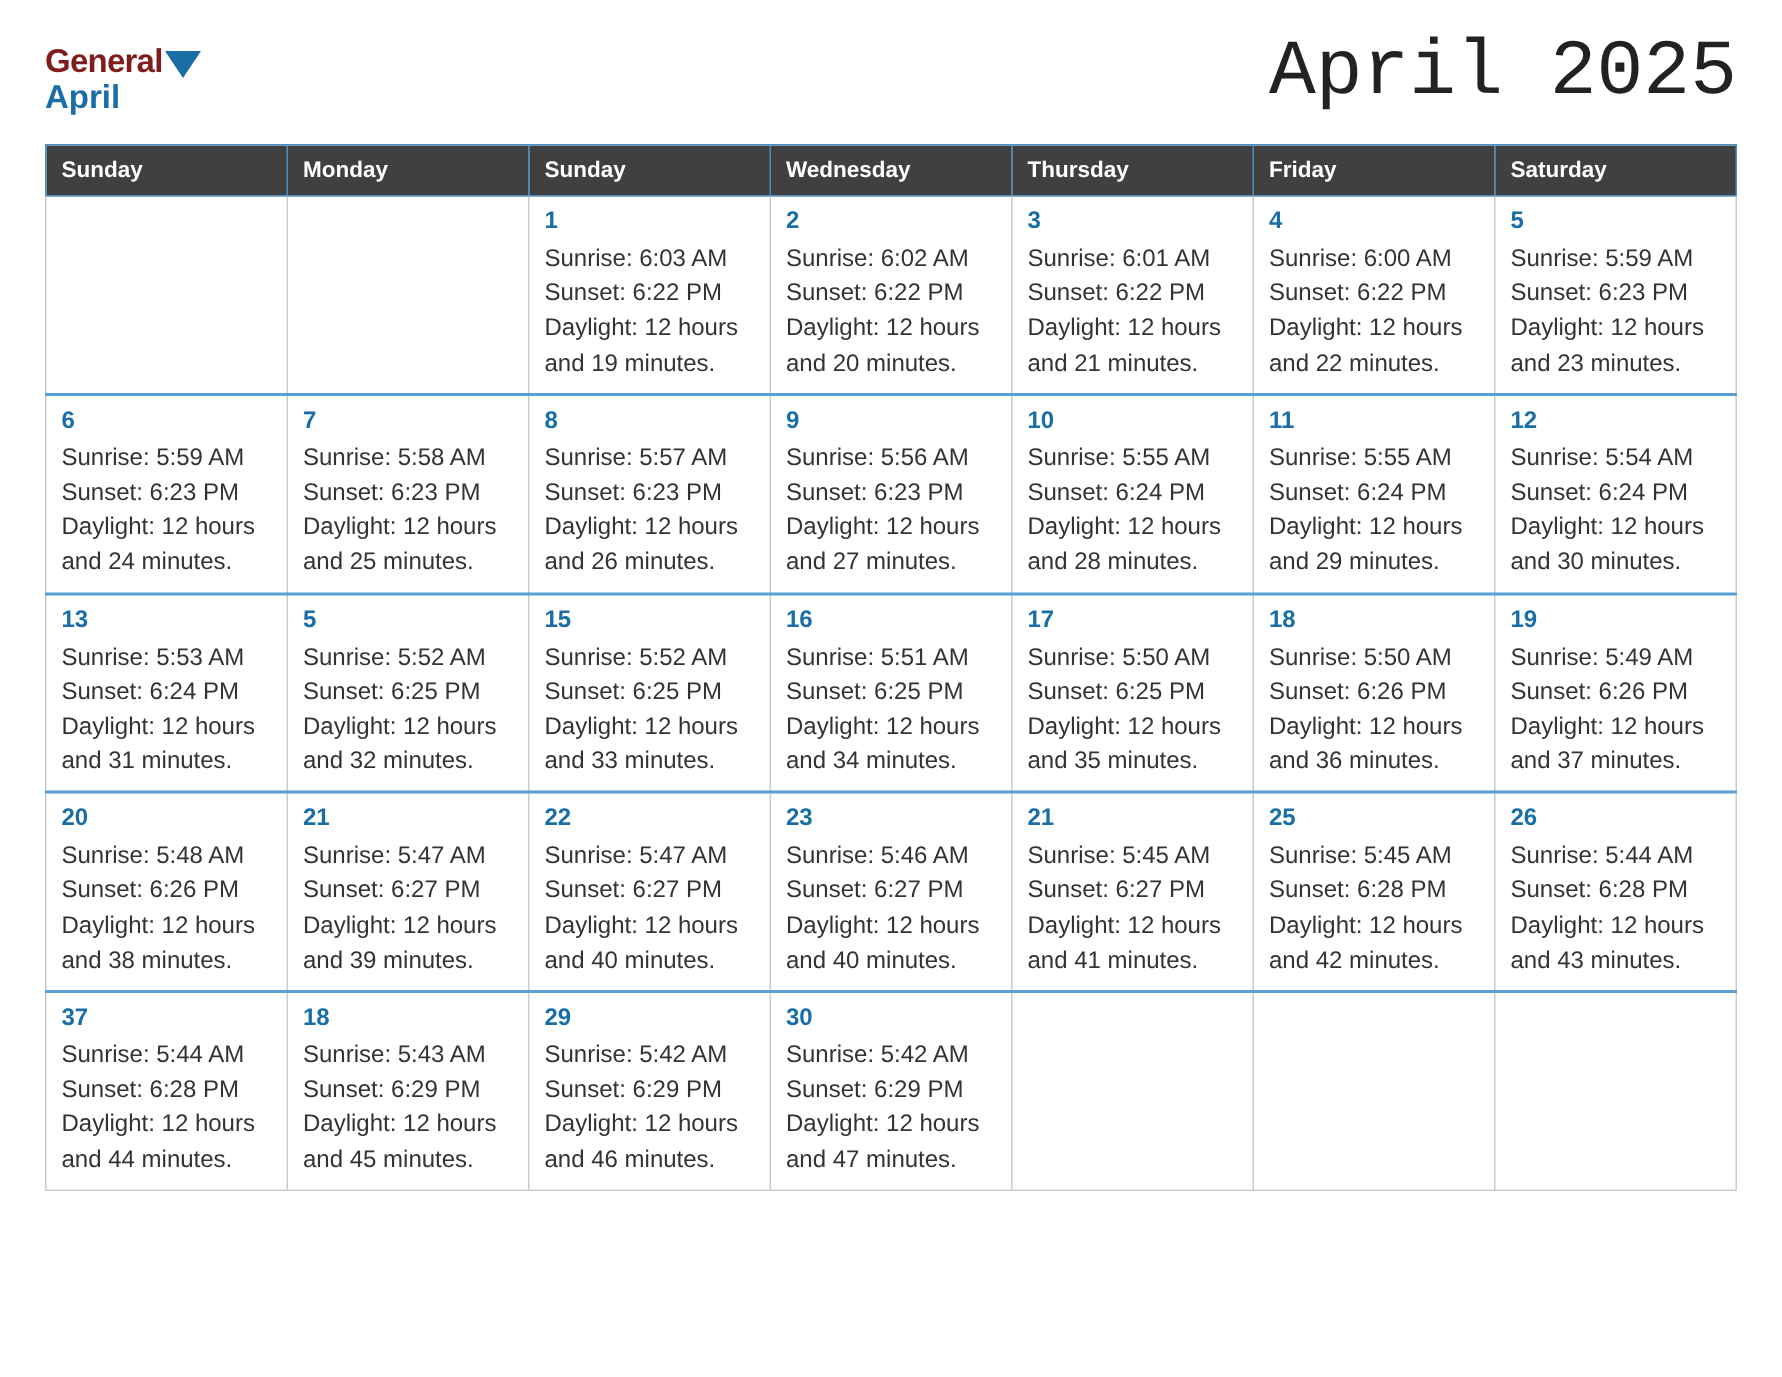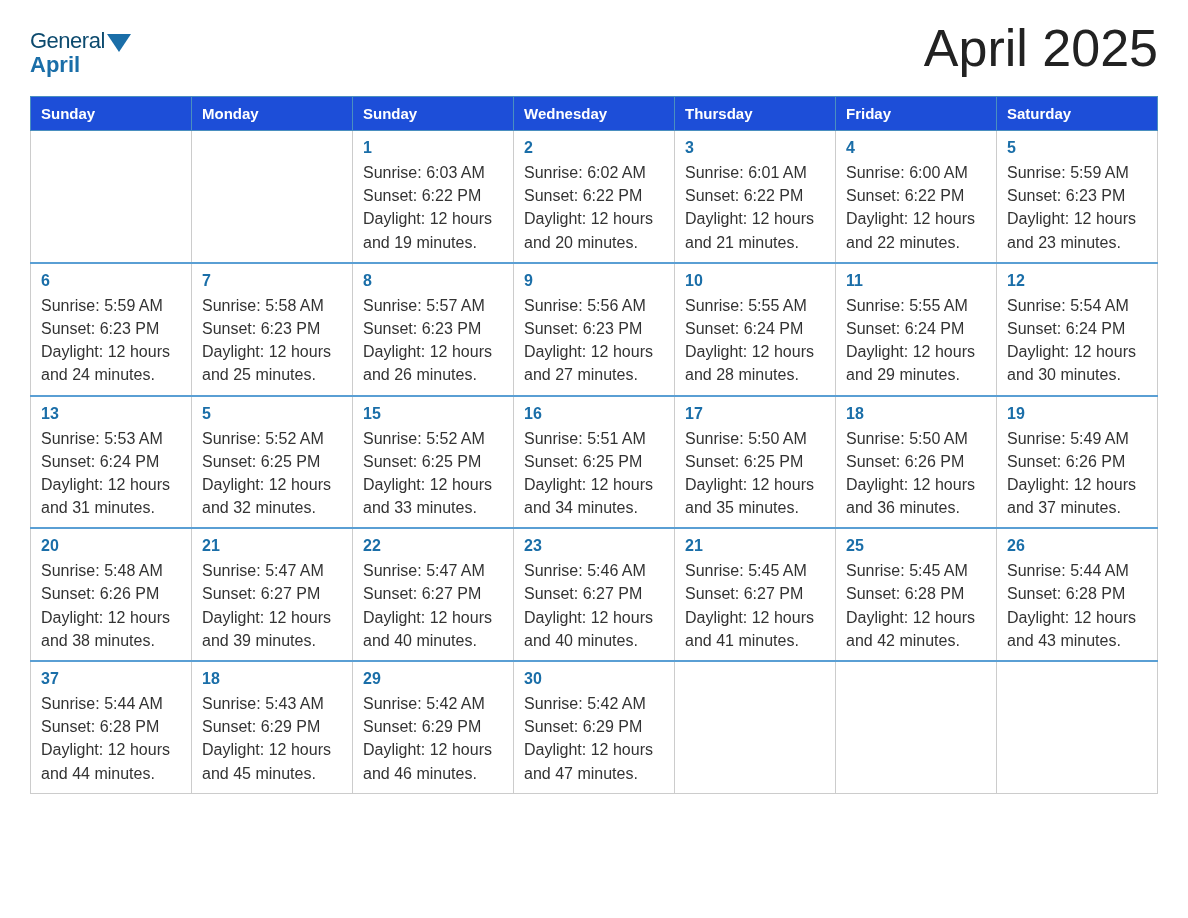--- a/index.html
+++ b/index.html
@@ -22,60 +22,61 @@
       flex-direction: column;
       align-items: flex-start;
       margin-top: 8px;
     }
     .logo-top {
       display: flex;
       align-items: center;
     }
     .logo-general {
       font-size: 22px;
-      font-weight: normal;
-      color: #0c4a6e;
+      font-weight: bold;
+      color: #7f1d1d;
       letter-spacing: -0.5px;
     }
     .logo-triangle {
       width: 0;
       height: 0;
       border-left: 12px solid transparent;
       border-right: 12px solid transparent;
       border-top: 18px solid #1a6ea8;
       margin-left: 2px;
       margin-top: 4px;
     }
     .logo-blue {
       font-size: 22px;
       font-weight: bold;
       color: #1a6ea8;
       margin-top: -2px;
     }
     .title-block {
       text-align: left;
+      font-family: Liberation Mono, monospace;
     }
     .month-year {
       font-size: 52px;
       font-weight: normal;
       color: #222;
       line-height: 1.1;
     }
     .location {
       font-size: 20px;
       color: #333;
       margin-top: 4px;
     }
     .calendar {
       width: 100%;
       border-collapse: collapse;
       border: 1.5px solid #5a9fd4;
     }
     .calendar th {
-      background-color: #1d4ed8;
+      background-color: #404040;
       color: #fff;
       font-size: 15px;
       font-weight: 600;
       padding: 8px 10px;
       text-align: left;
       border: 1px solid #4a8fbf;
     }
     .calendar td {
       vertical-align: top;
       padding: 8px 10px;

